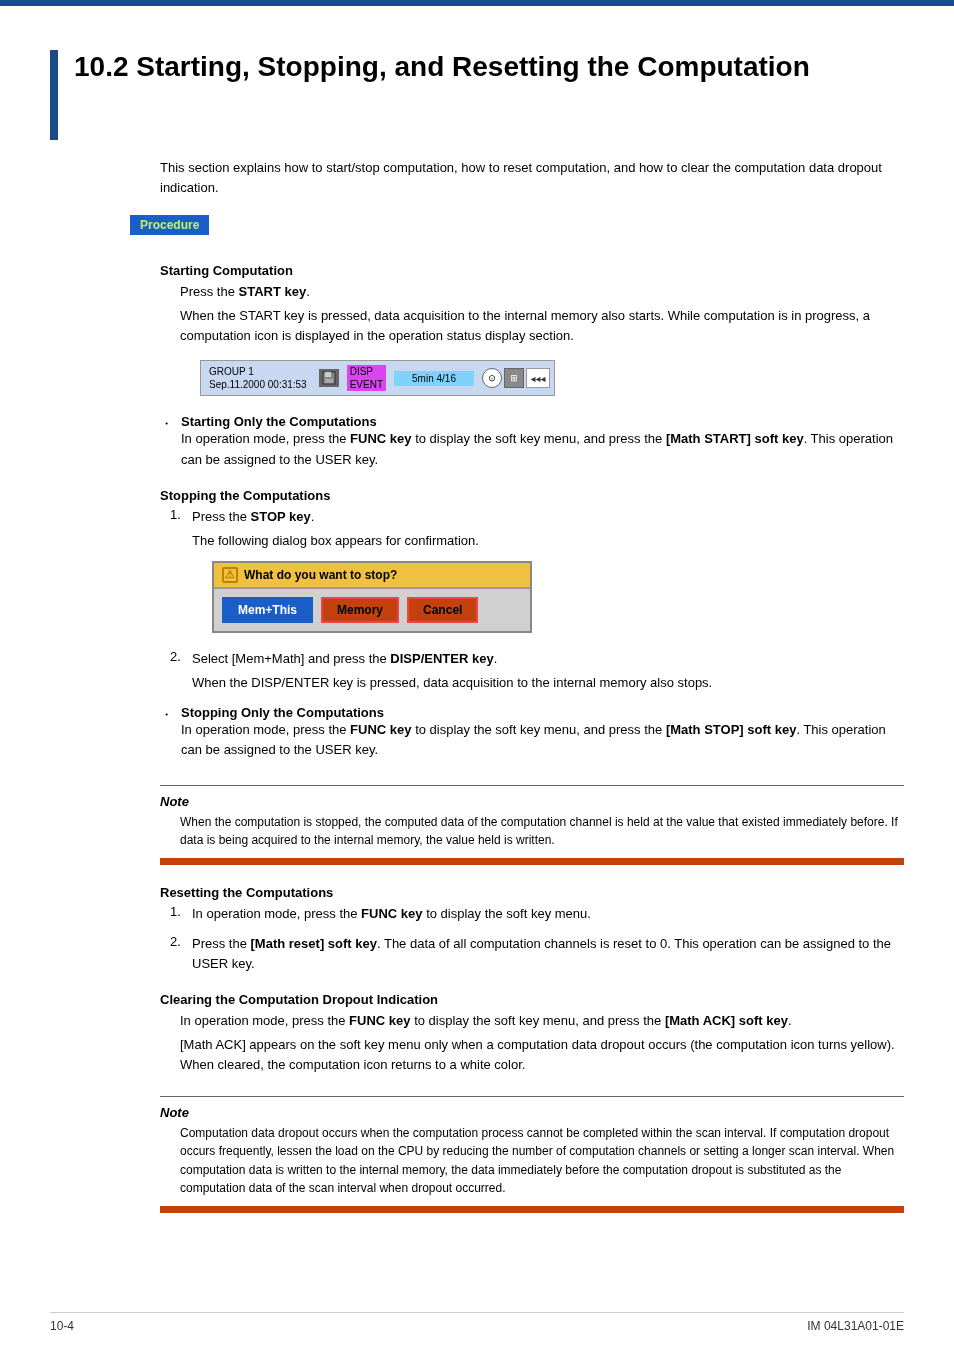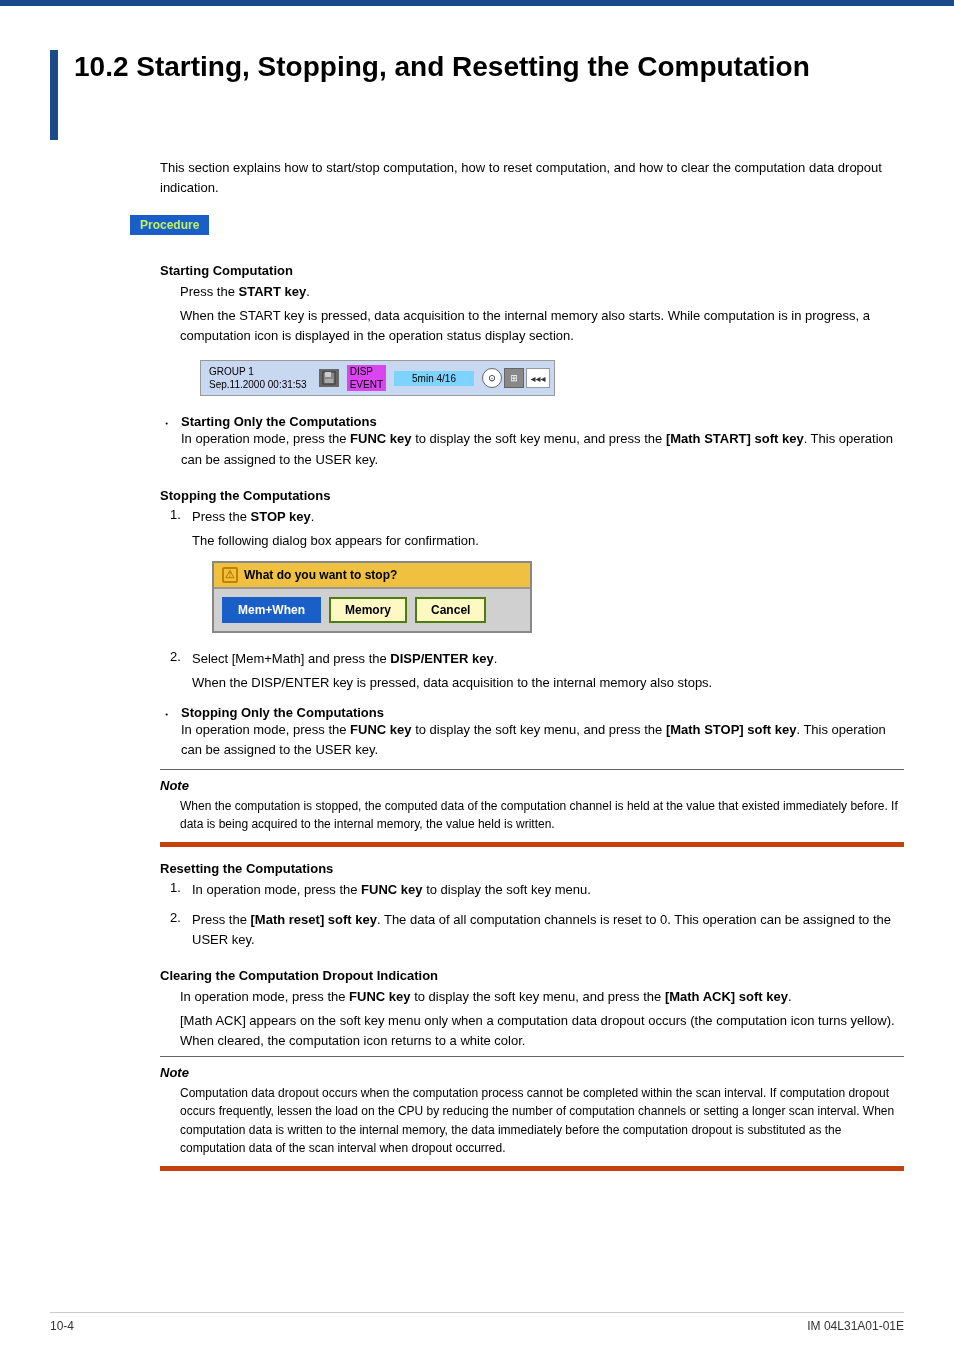--- a/index.html
+++ b/index.html
@@ -195,37 +195,37 @@
       border-radius: 2px;
     }
     .dialog-buttons {
       display: flex;
       gap: 8px;
       padding: 8px;
       background: #d0d0d0;
       border-top: 1px solid #999;
     }
     .dialog-btn {
-      border: 2px solid #4d7c0f;
-      background: #fef9c3;
+      border: 2px solid #ef4444;
+      background: #c2410c;
       padding: 4px 14px;
       font-size: 12px;
       font-weight: bold;
       cursor: pointer;
     }
     .dialog-btn-active {
       border: 2px solid #1a5fc8;
       background: #1a5fc8;
       color: #fff;
     }
     
     .note-block {
       border-top: 1px solid #666;
-      border-bottom: 5px solid #c2410c;
-      margin: 4px 0;
+      border-bottom: 7px solid #c2410c;
+      margin: 20px 0;
       padding: 8px 0;
     }
     .note-label {
       font-style: italic;
       font-weight: bold;
       font-size: 13px;
       margin-bottom: 4px;
     }
     .note-text {
       font-size: 12px;
@@ -342,21 +342,21 @@
             <span>Press the </span><span class="bold-blue">STOP key</span><span>.</span>
           </div>
           <div class="body-text">The following dialog box appears for confirmation.</div>
 
           <div class="dialog-box">
             <div class="dialog-title">
               <div class="dialog-warn-icon">⚠</div>
               <span>What do you want to stop?</span>
             </div>
             <div class="dialog-buttons">
-              <button class="dialog-btn dialog-btn-active">Mem+When</button>
+              <button class="dialog-btn dialog-btn-active">Mem+This</button>
               <button class="dialog-btn">Memory</button>
               <button class="dialog-btn">Cancel</button>
             </div>
           </div>
         </div>
       </div>
 
       <div class="numbered-item">
         <span class="num-label">2.</span>
         <div>

